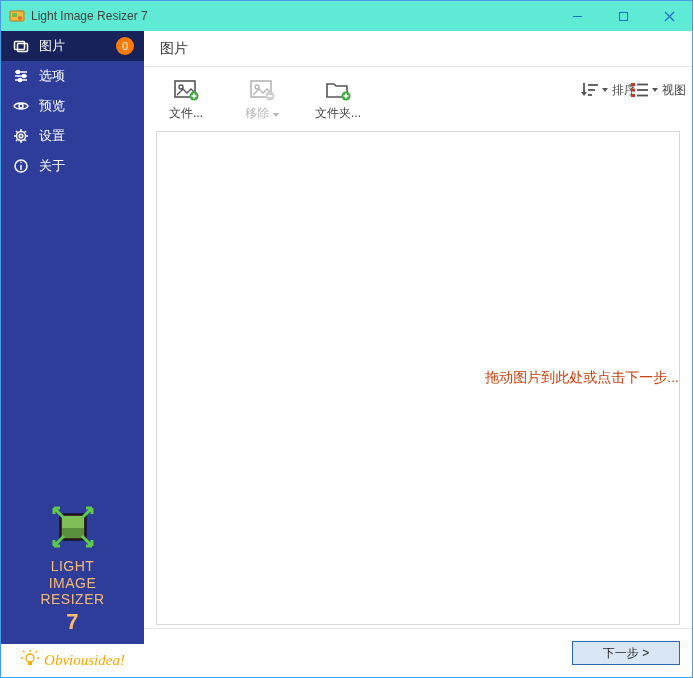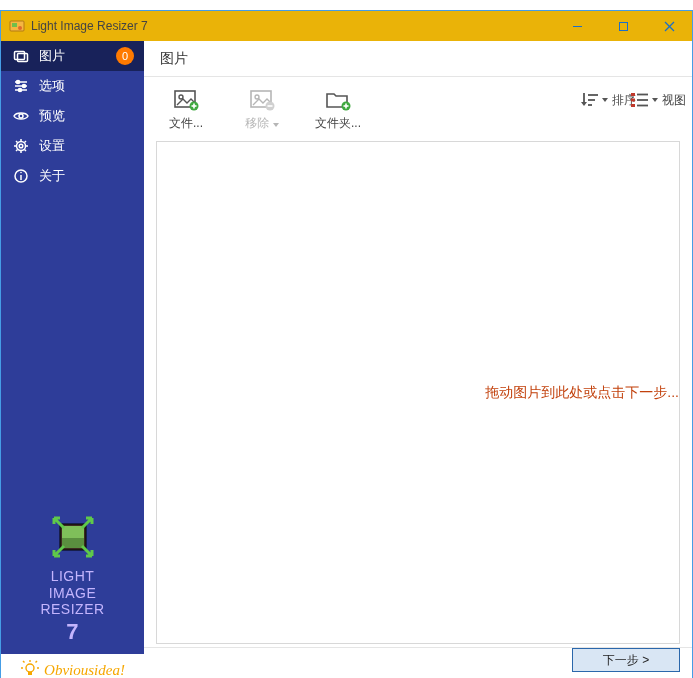--- a/index.html
+++ b/index.html
@@ -1,22 +1,22 @@
 <!DOCTYPE html>
 <html><head>
 <meta charset="utf-8">
 <style>
   * { box-sizing: border-box; margin: 0; padding: 0; }
   html, body { width: 693px; height: 678px; overflow: hidden; }
   body { font-family: "Microsoft YaHei", "Segoe UI", sans-serif; font-size: 13px; background: #fff; }
 
   
   .titlebar {
-    height: 31px; background: #eab308; display: flex; align-items: center;
-    border: 1px solid #459de6; border-bottom: none; margin-top: 10px;
+    height: 31px; background: #5eead4; display: flex; align-items: center;
+    border: 1px solid #459de6; border-bottom: none;
   }
   .titlebar .app-icon {
     width: 16px; height: 16px; margin: 0 6px 0 8px;
     display: flex; align-items: center; justify-content: center;
   }
   .titlebar .title { color: #444; font-size: 12px; flex: 1; }
   .win-btns { display: flex; height: 100%; }
   .win-btn {
     width: 46px; height: 100%; display: flex; align-items: center; justify-content: center;
     color: #1b6fc9;
@@ -41,21 +41,21 @@
   .badge {
     min-width: 18px; height: 18px; border-radius: 9px; background: #ff7a00;
     color: #fff; font-size: 11px; display: flex; align-items: center; justify-content: center;
     padding: 0 4px;
   }
 
   .sidebar-spacer { flex: 1; }
 
   .logo-block {
     display: flex; flex-direction: column; align-items: center; padding: 8px 0 10px 0;
-    color: #c4b5fd;
+    color: #fdba74;
   }
   .logo-block .logo-img {
     width: 50px; height: 50px; position: relative; margin-bottom: 6px;
   }
   .logo-block .logo-text { text-align: center; line-height: 1.15; font-size: 14px; letter-spacing: 0.5px; font-weight: 300; }
   .logo-block .logo-num { font-size: 22px; font-weight: 600; margin-top: 2px; }
 
   .brand-footer {
     height: 33px; background: #fff; display: flex; align-items: center; justify-content: center;
     gap: 4px;
@@ -87,21 +87,21 @@
   .caret-down { width:0; height:0; border-left:3px solid transparent; border-right:3px solid transparent; border-top:4px solid #555; display:inline-block; }
   .tool-btn.disabled .caret-down { border-top-color:#b6b6b6; }
 
   .drop-area {
     flex: 1; margin: 0 12px 3px 12px; border: 1px solid #d8d8d8;
     display: flex; align-items: center; justify-content: flex-end;
     color: #c2410c; font-size: 14px;
   }
 
   .footer {
-    height: 40px; border-top: 1px solid #e5e5e5; display: flex; 
+    height: 49px; border-top: 1px solid #e5e5e5; display: flex; align-items: center;
     justify-content: flex-end; padding: 0 12px;
   }
   .next-btn {
     width: 108px; height: 24px; border: 1px solid #2a67ab; background: #d9e6f4;
     display: flex; align-items: center; justify-content: center; font-size: 12px; color: #222;
     cursor: pointer;
   }
 </style>
 </head>
 <body>

